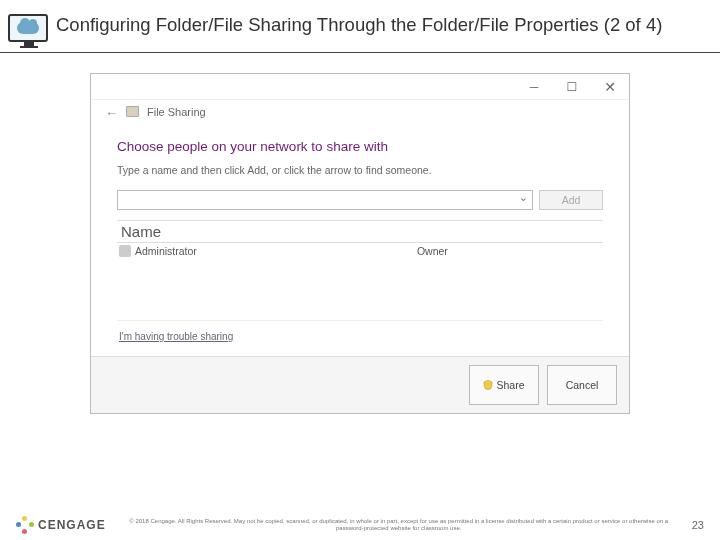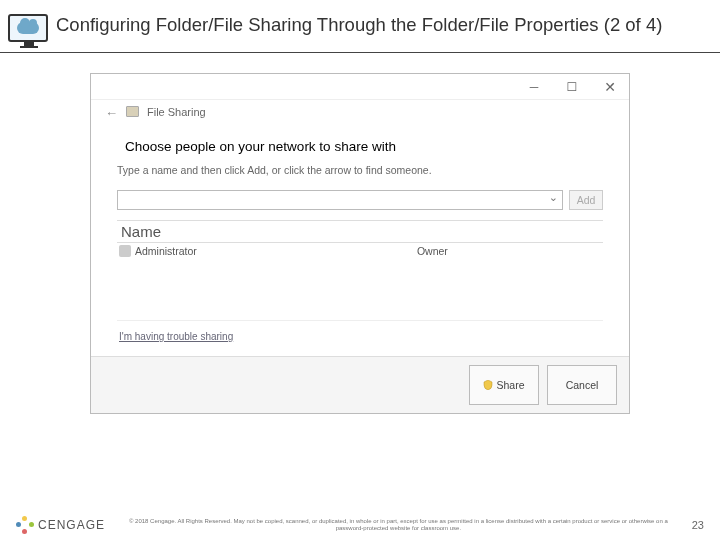--- a/index.html
+++ b/index.html
@@ -21,27 +21,27 @@
   .win { border: 1px solid #bbb; background: #fff; font-family: "Segoe UI", Arial, sans-serif; color: #555; }
   .win-titlebar { height: 26px; display:flex; align-items:stretch; justify-content:flex-end; border-bottom:1px solid #eee; }
   .win-btn { width: 38px; display:flex; align-items:center; justify-content:center; color:#666; font-size:12px; }
   .win-btn.close { font-size:14px; }
 
   .win-sub { display:flex; align-items:center; gap:8px; padding:4px 14px; font-size:11px; color:#666; }
   .back-arrow { font-size:13px; color:#888; }
   .folder-ic { width:13px; height:11px; background:#d8d0b8; border:1px solid #aaa; border-radius:1px; }
 
   .win-body { padding: 10px 26px 6px 26px; }
-  .heading { font-size: 13.5px; color:#000000; margin: 6px 8px 10px; }
+  .heading { font-size: 13.5px; color:#701a75; margin: 6px 0 10px; }
   .instr { font-size: 10.5px; color:#666; margin-bottom: 14px; }
 
   .add-row { display:flex; gap:6px; margin-bottom: 10px; }
   .name-input { flex:1; height:20px; border:1px solid #bbb; background:#fff; position:relative; }
   .name-input::after { content:"⌄"; position:absolute; right:4px; top:0; font-size:11px; color:#777; }
-  .add-btn { width:34px; height:20px; border:1px solid #ccc; background:#f3f3f3; font-size:10.5px; color:#aaa; text-align:center; line-height:18px; }
+  .add-btn { width:64px; height:20px; border:1px solid #ccc; background:#f3f3f3; font-size:10.5px; color:#aaa; text-align:center; line-height:18px; }
 
   .tbl-head { display:flex; font-size:15px; color:#555; padding:2px 0; border-top:1px solid #ddd; border-bottom:1px solid #ddd; }
   .col-name { flex: 0 0 62%; padding-left:4px; }
   .col-perm { flex: 1; }
   .tbl-row { display:flex; font-size:10.5px; color:#555; padding:2px 0; align-items:center; }
   .row-ic { width:12px; height:12px; background:#ccc; border-radius:2px; margin:0 4px 0 2px; flex-shrink:0; }
   .row-name { flex: 0 0 58%; }
   .row-perm { flex:1; display:flex; align-items:center; gap:4px; }
   .chev { font-size:9px; color:#777; }
 
@@ -50,21 +50,21 @@
   .trouble { font-size:10px; color:#667; text-decoration:underline; margin:10px 0 8px 2px; }
 
   .win-footer { border-top:1px solid #ddd; background:#f5f5f5; padding:8px 12px; display:flex; justify-content:flex-end; gap:8px; }
   .foot-btn { width:70px; height:40px; border:1px solid #bbb; background:#fafafa; font-size:10.5px; color:#444; display:flex; align-items:center; justify-content:center; }
   .foot-btn svg { margin-right:3px; }
 
   .caption { font-size: 12px; color:#444; margin-top:8px; }
   .caption b { font-weight:600; margin-right:10px; }
 
   .footer { position:absolute; bottom:6px; left:0; right:0; display:flex; align-items:center; padding:0 16px; }
-  .brand { display:flex; align-items:center; gap:4px; font-size:12px; letter-spacing:1px; color:#555; font-weight:400; }
+  .brand { display:flex; align-items:center; gap:4px; font-size:12px; letter-spacing:1px; color:#555; font-weight:700; }
   .brand-dots { position:relative; width:18px; height:18px; }
   .brand-dots span { position:absolute; width:5px; height:5px; border-radius:50%; }
   .d1{background:#f2c94c;top:0;left:6px}.d2{background:#508bb8;top:6px;left:0}.d3{background:#9bc53d;top:6px;right:0}.d4{background:#d66;bottom:0;left:6px}
   .copyright { flex:1; text-align:center; font-size:6px; color:#777; line-height:1.2; padding:0 20px; }
   .pagenum { font-size:11px; color:#666; }
 </style>
 </head>
 <body>
 
 <div class="header">

